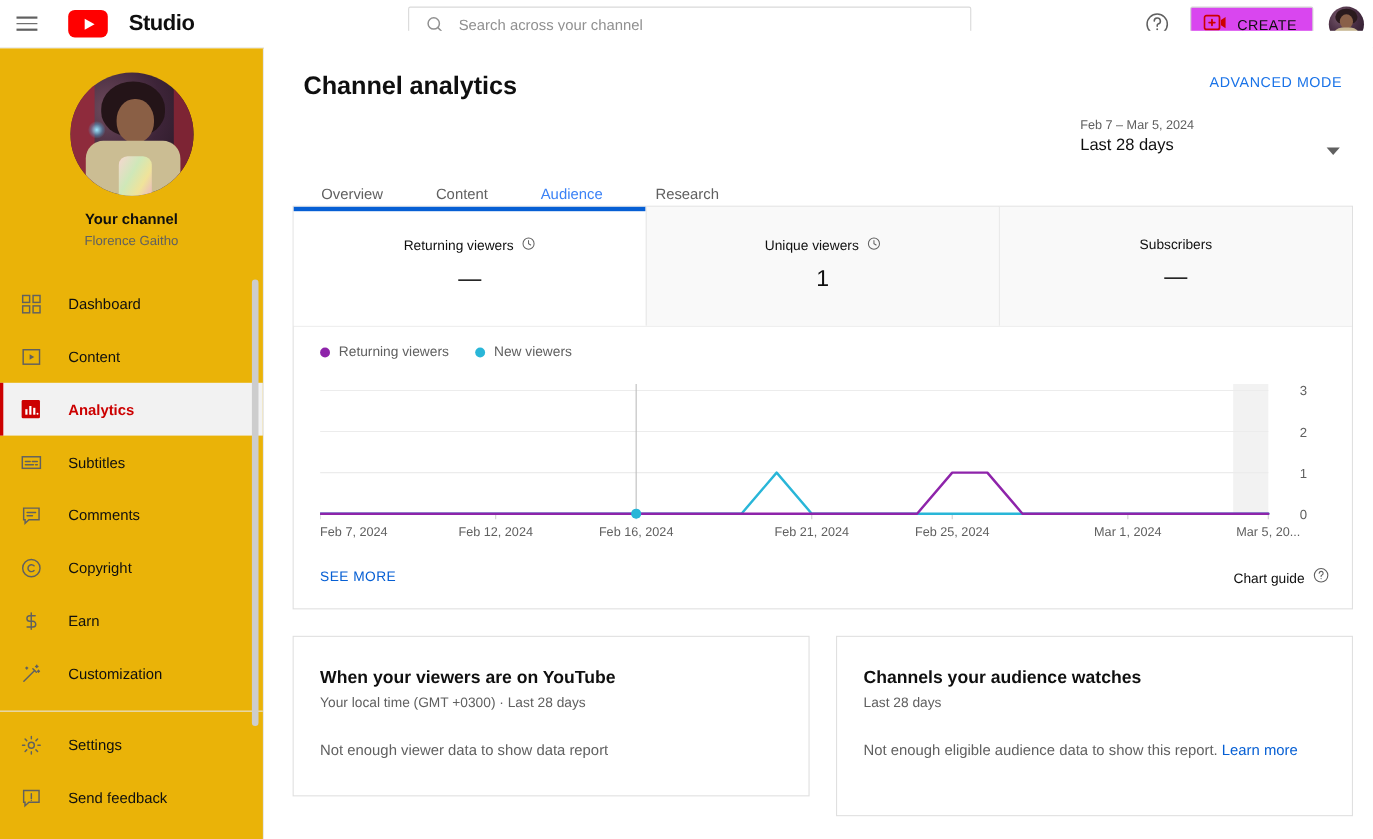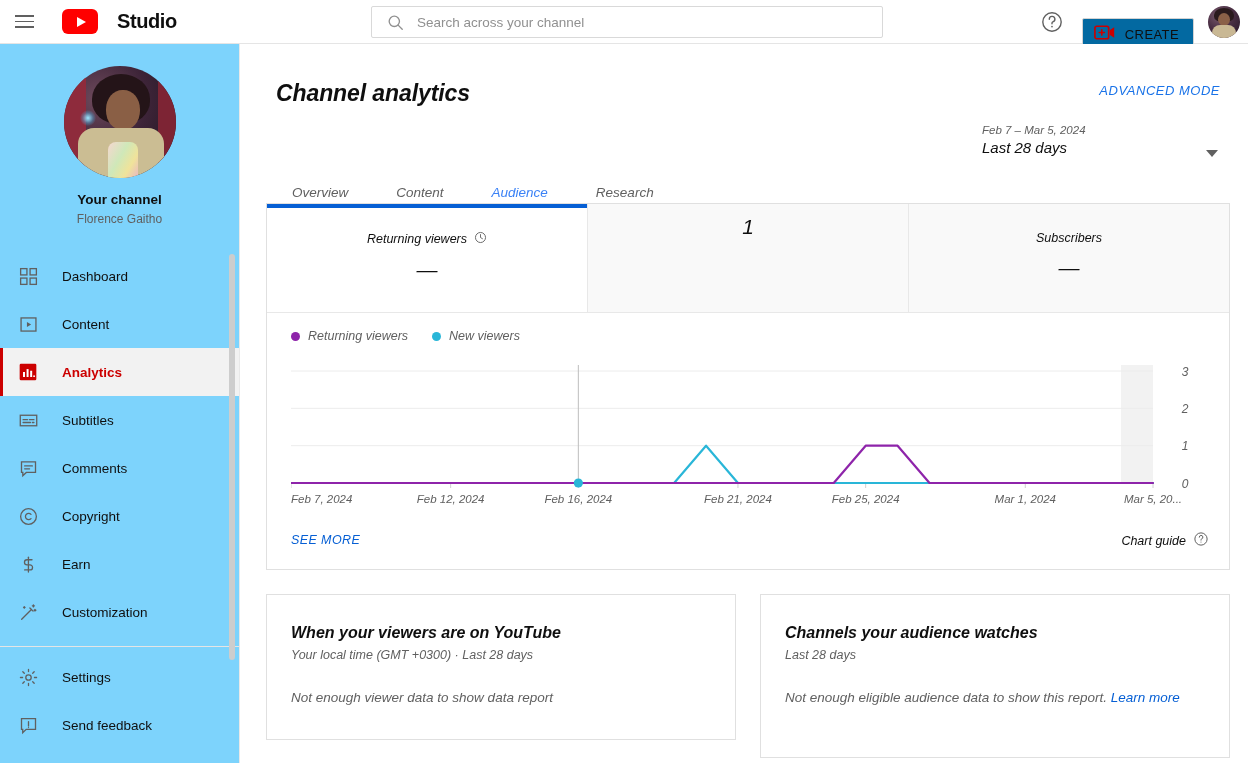--- a/index.html
+++ b/index.html
@@ -53,42 +53,42 @@
     font-family: "Liberation Sans", sans-serif;
     font-size: 13.5px; color: #0f0f0f; background: transparent;
     padding-right: 10px;
   }
   #search-input::placeholder { color: #909090; }
   #help-btn {
     position: absolute; right: 184px; top: 10px;
     width: 24px; height: 24px; cursor: pointer;
   }
   #create-btn {
-    position: absolute; right: 54px; top: 18px;
+    position: absolute; right: 54px; top: 6px;
     height: 33px; padding: 0 14px 0 11px;
     border: 1px solid #d3d3d3; border-radius: 2px;
-    background: #0369a1; display: flex; align-items: center; gap: 9px;
+    background: #d946ef; display: flex; align-items: center; gap: 9px;
     cursor: pointer;
   }
   #create-btn .clabel { font-size: 13px; letter-spacing: .4px; color: #0f0f0f; font-weight: 400; }
   #avatar-top {
     position: absolute; right: 8px; top: 6px;
     width: 32px; height: 32px; border-radius: 50%; cursor: pointer;
     background: radial-gradient(circle at 35% 30%, #7a5b6e 0%, #4a2f44 45%, #241425 100%);
     overflow: hidden; position: absolute;
   }
   #avatar-top .hair { position:absolute; left:6px; top:2px; width:20px; height:14px; border-radius:50% 50% 40% 40%; background:#2a1a1d; }
   #avatar-top .face { position:absolute; left:10px; top:7px; width:12px; height:13px; border-radius:50%; background:#8a6048; }
   #avatar-top .body { position:absolute; left:4px; top:19px; width:24px; height:14px; border-radius:8px 8px 0 0; background:#c9b894; }
 
   
   #sidebar {
     position: absolute; top: 44px; left: 0;
     width: 240px; height: 719px;
-    background: #7dd3fc; border-right: 1px solid #e8e8e8;
+    background: #eab308; border-right: 1px solid #e8e8e8;
     overflow: hidden;
   }
   #channel-block { padding-top: 22px; text-align: center; }
   #avatar-big {
     width: 112px; height: 112px; border-radius: 50%;
     margin: 0 auto;
     background: radial-gradient(circle at 30% 30%, #6e4a5c 0%, #3d2438 45%, #1b1018 100%);
     position: relative; overflow: hidden; cursor: pointer;
   }
   #avatar-big .curtain-l { position:absolute; left:0; top:0; width:22px; height:112px; background:#8e2b3c; }
@@ -122,22 +122,22 @@
   .nav-item.active .nlabel { color: #cc0000; font-weight: 700; }
   #nav-divider { height: 1px; background: #e5e5e5; margin: 10px 0 6px 0; }
 
   #side-scroll {
     position: absolute; right: 4px; top: 210px;
     width: 6px; height: 406px; border-radius: 3px; background: #cdcdcd; cursor: pointer;
   }
 
   
   #main {
-    position: absolute; top: 44px; left: 240px;
-    width: 1008px; height: 719px; overflow: hidden; background: #fff; font-style: italic;
+    position: absolute; top: 28px; left: 240px;
+    width: 1008px; height: 719px; overflow: hidden; background: #fff;
   }
   #page-title {
     position: absolute; left: 36px; top: 36px;
     font-size: 23px; font-weight: 700; color: #0f0f0f; letter-spacing: -0.1px;
   }
   #advanced-mode {
     position: absolute; right: 28px; top: 39px;
     font-size: 13px; font-weight: 500; color: #1a73e8; letter-spacing: .5px; cursor: pointer;
   }
   #tabs {
@@ -441,20 +441,29 @@
             <svg width="13" height="13" viewBox="0 0 24 24" fill="none" stroke="#606060" stroke-width="1.7">
               <circle cx="12" cy="12" r="9.3"></circle>
                 <path d="M12 6.6V12l3.6 2.2" stroke-linecap="round"></path>
             </svg>
           </span>
         </div>
         <div class="mvalue">—</div>
       </div>
 
       <div class="metric">
+        <div class="mlabel">
+          <span>Unique viewers</span>
+          <span>
+            <svg width="13" height="13" viewBox="0 0 24 24" fill="none" stroke="#606060" stroke-width="1.7">
+              <circle cx="12" cy="12" r="9.3"></circle>
+                <path d="M12 6.6V12l3.6 2.2" stroke-linecap="round"></path>
+            </svg>
+          </span>
+        </div>
         <div class="mvalue">1</div>
       </div>
 
       <div class="metric">
         <div class="mlabel">
           <span>Subscribers</span>
         </div>
         <div class="mvalue">—</div>
       </div>
 

